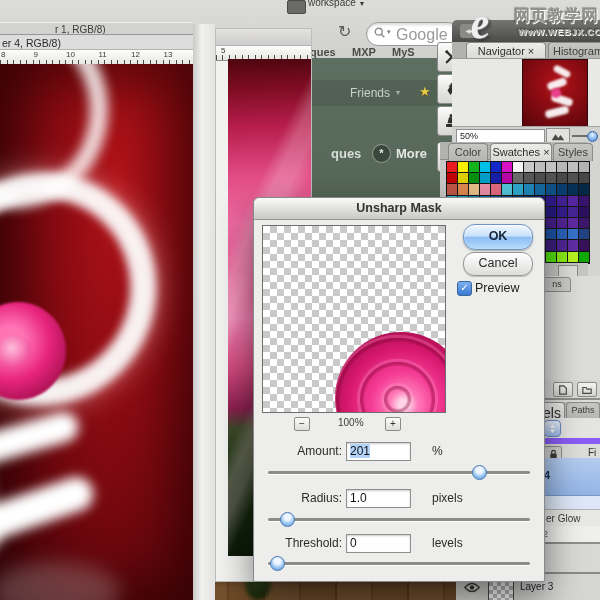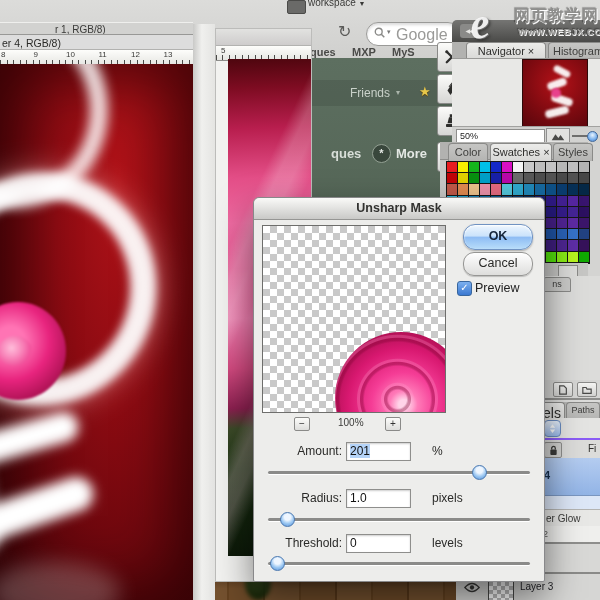--- a/index.html
+++ b/index.html
@@ -92,21 +92,21 @@
   .fragtab{position:absolute;left:2px;top:1px;width:26px;height:13px;background:#cacac8;border:1px solid #8a8a88;border-radius:3px 3px 0 0;font-size:9px;text-align:center;line-height:13px;color:#3a3a38;}
   .flist{position:absolute;left:0;top:15px;width:60px;background:#e6e6e4;}
   .frow{position:relative;height:15px;border-bottom:1px solid #b6b6b4;line-height:15px;padding-left:4px;color:#333;white-space:nowrap;overflow:hidden;}
   .frow.dim{background:#d4d4d2;color:#5e5e5c;}
   .frow.sel{height:19px;line-height:19px;background:linear-gradient(#bcd2f4,#9cbcec);font-weight:bold;color:#0e2848;}
   .fbtns{position:absolute;left:0;top:104px;width:60px;height:18px;background:#d6d6d4;border-bottom:2px solid #8e8e8c;}
   .fbtn{position:absolute;top:2px;width:18px;height:13px;background:linear-gradient(#f4f4f2,#d2d2d0);border:1px solid #8a8a88;border-radius:2px;display:flex;align-items:center;justify-content:center;}
   .ltabs{position:absolute;left:0;top:126px;width:60px;height:16px;background:#b6b6b4;border-bottom:1px solid #8e8e8c;}
   .oprow{position:absolute;left:0;top:142px;width:60px;height:20px;background:#e4e4e2;}
   .stepper{position:absolute;left:3px;top:2px;width:15px;height:15px;border-radius:4px;background:linear-gradient(#eaf2fc,#9cbcec);border:1px solid #6a8cc0;display:flex;flex-direction:column;align-items:center;justify-content:center;}
-  .lockrow{position:absolute;left:0;top:162px;width:60px;height:19px;background:#dcdcda;border-top:2px solid #8b5cf6;border-bottom:1px solid #a8a8a6;}
+  .lockrow{position:absolute;left:0;top:162px;width:60px;height:19px;background:#dcdcda;border-top:6px solid #8b5cf6;border-bottom:1px solid #a8a8a6;}
   .lockbtn{position:absolute;left:3px;top:2px;width:16px;height:14px;background:#d2d2d0;border:1px solid #8e8e8c;border-radius:2px;display:flex;align-items:center;justify-content:center;}
   .l4row{position:absolute;left:0;top:182px;width:60px;height:37px;background:linear-gradient(#b4ccf0,#92b4e6);border-bottom:1px solid #7a96c0;font-weight:bold;color:#16304e;font-size:11px;line-height:34px;padding-left:3px;}
   .palerow{position:absolute;left:0;top:220px;width:60px;height:13px;background:#dde7f7;}
   .fxrow{position:absolute;left:0;top:233px;width:60px;height:17px;background:#e8e8e6;border-top:1px solid #b4b4b2;border-bottom:1px solid #b4b4b2;line-height:17px;padding-left:5px;color:#3a3a38;}
   .l2row{position:absolute;left:0;top:250px;width:60px;height:16px;background:#efefed;line-height:16px;padding-left:2px;color:#5a5a58;font-size:9px;}
   .fragbottom{position:absolute;left:0;top:266px;width:60px;height:34px;background:#d8d8d6;border-top:2px solid #8e8e8c;}
   
   .layrow{left:456px;top:572px;width:144px;height:28px;background:#d6d6d4;border-top:2px solid #8a8a88;z-index:5;}
   .laythumb{position:absolute;left:32px;top:3px;width:24px;height:22px;border:1px solid #4a4a48;
     background-color:#fff;

